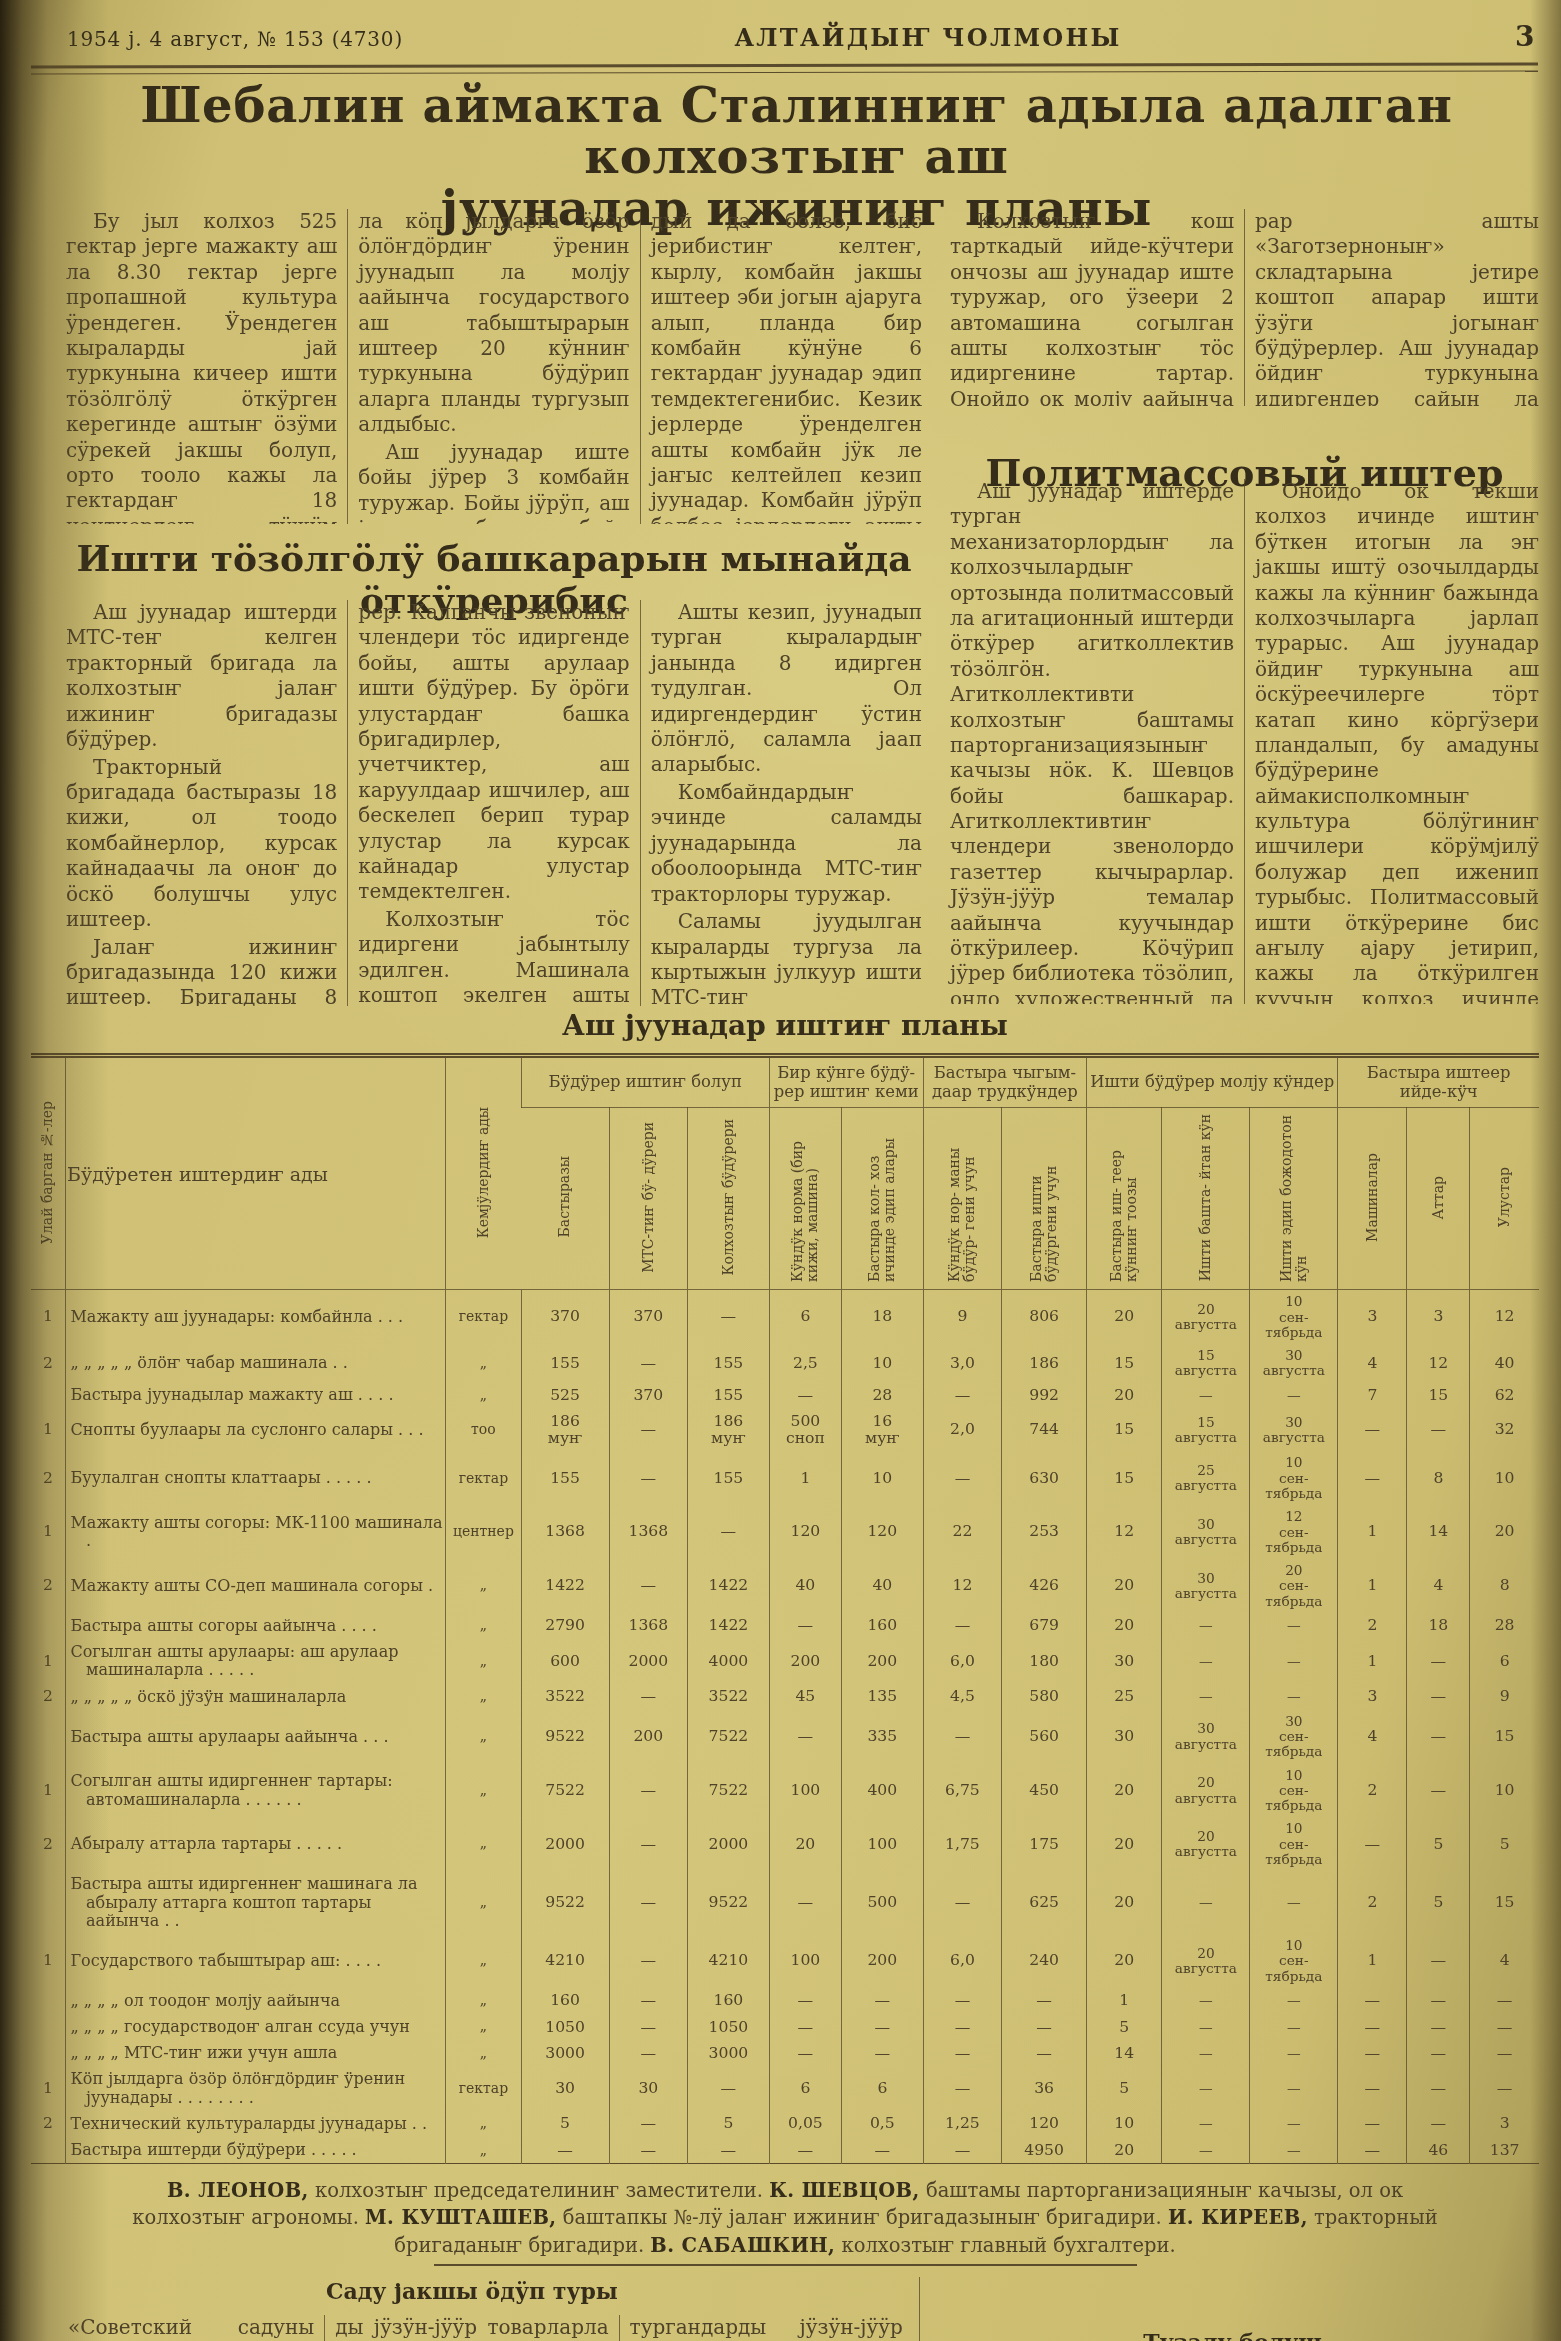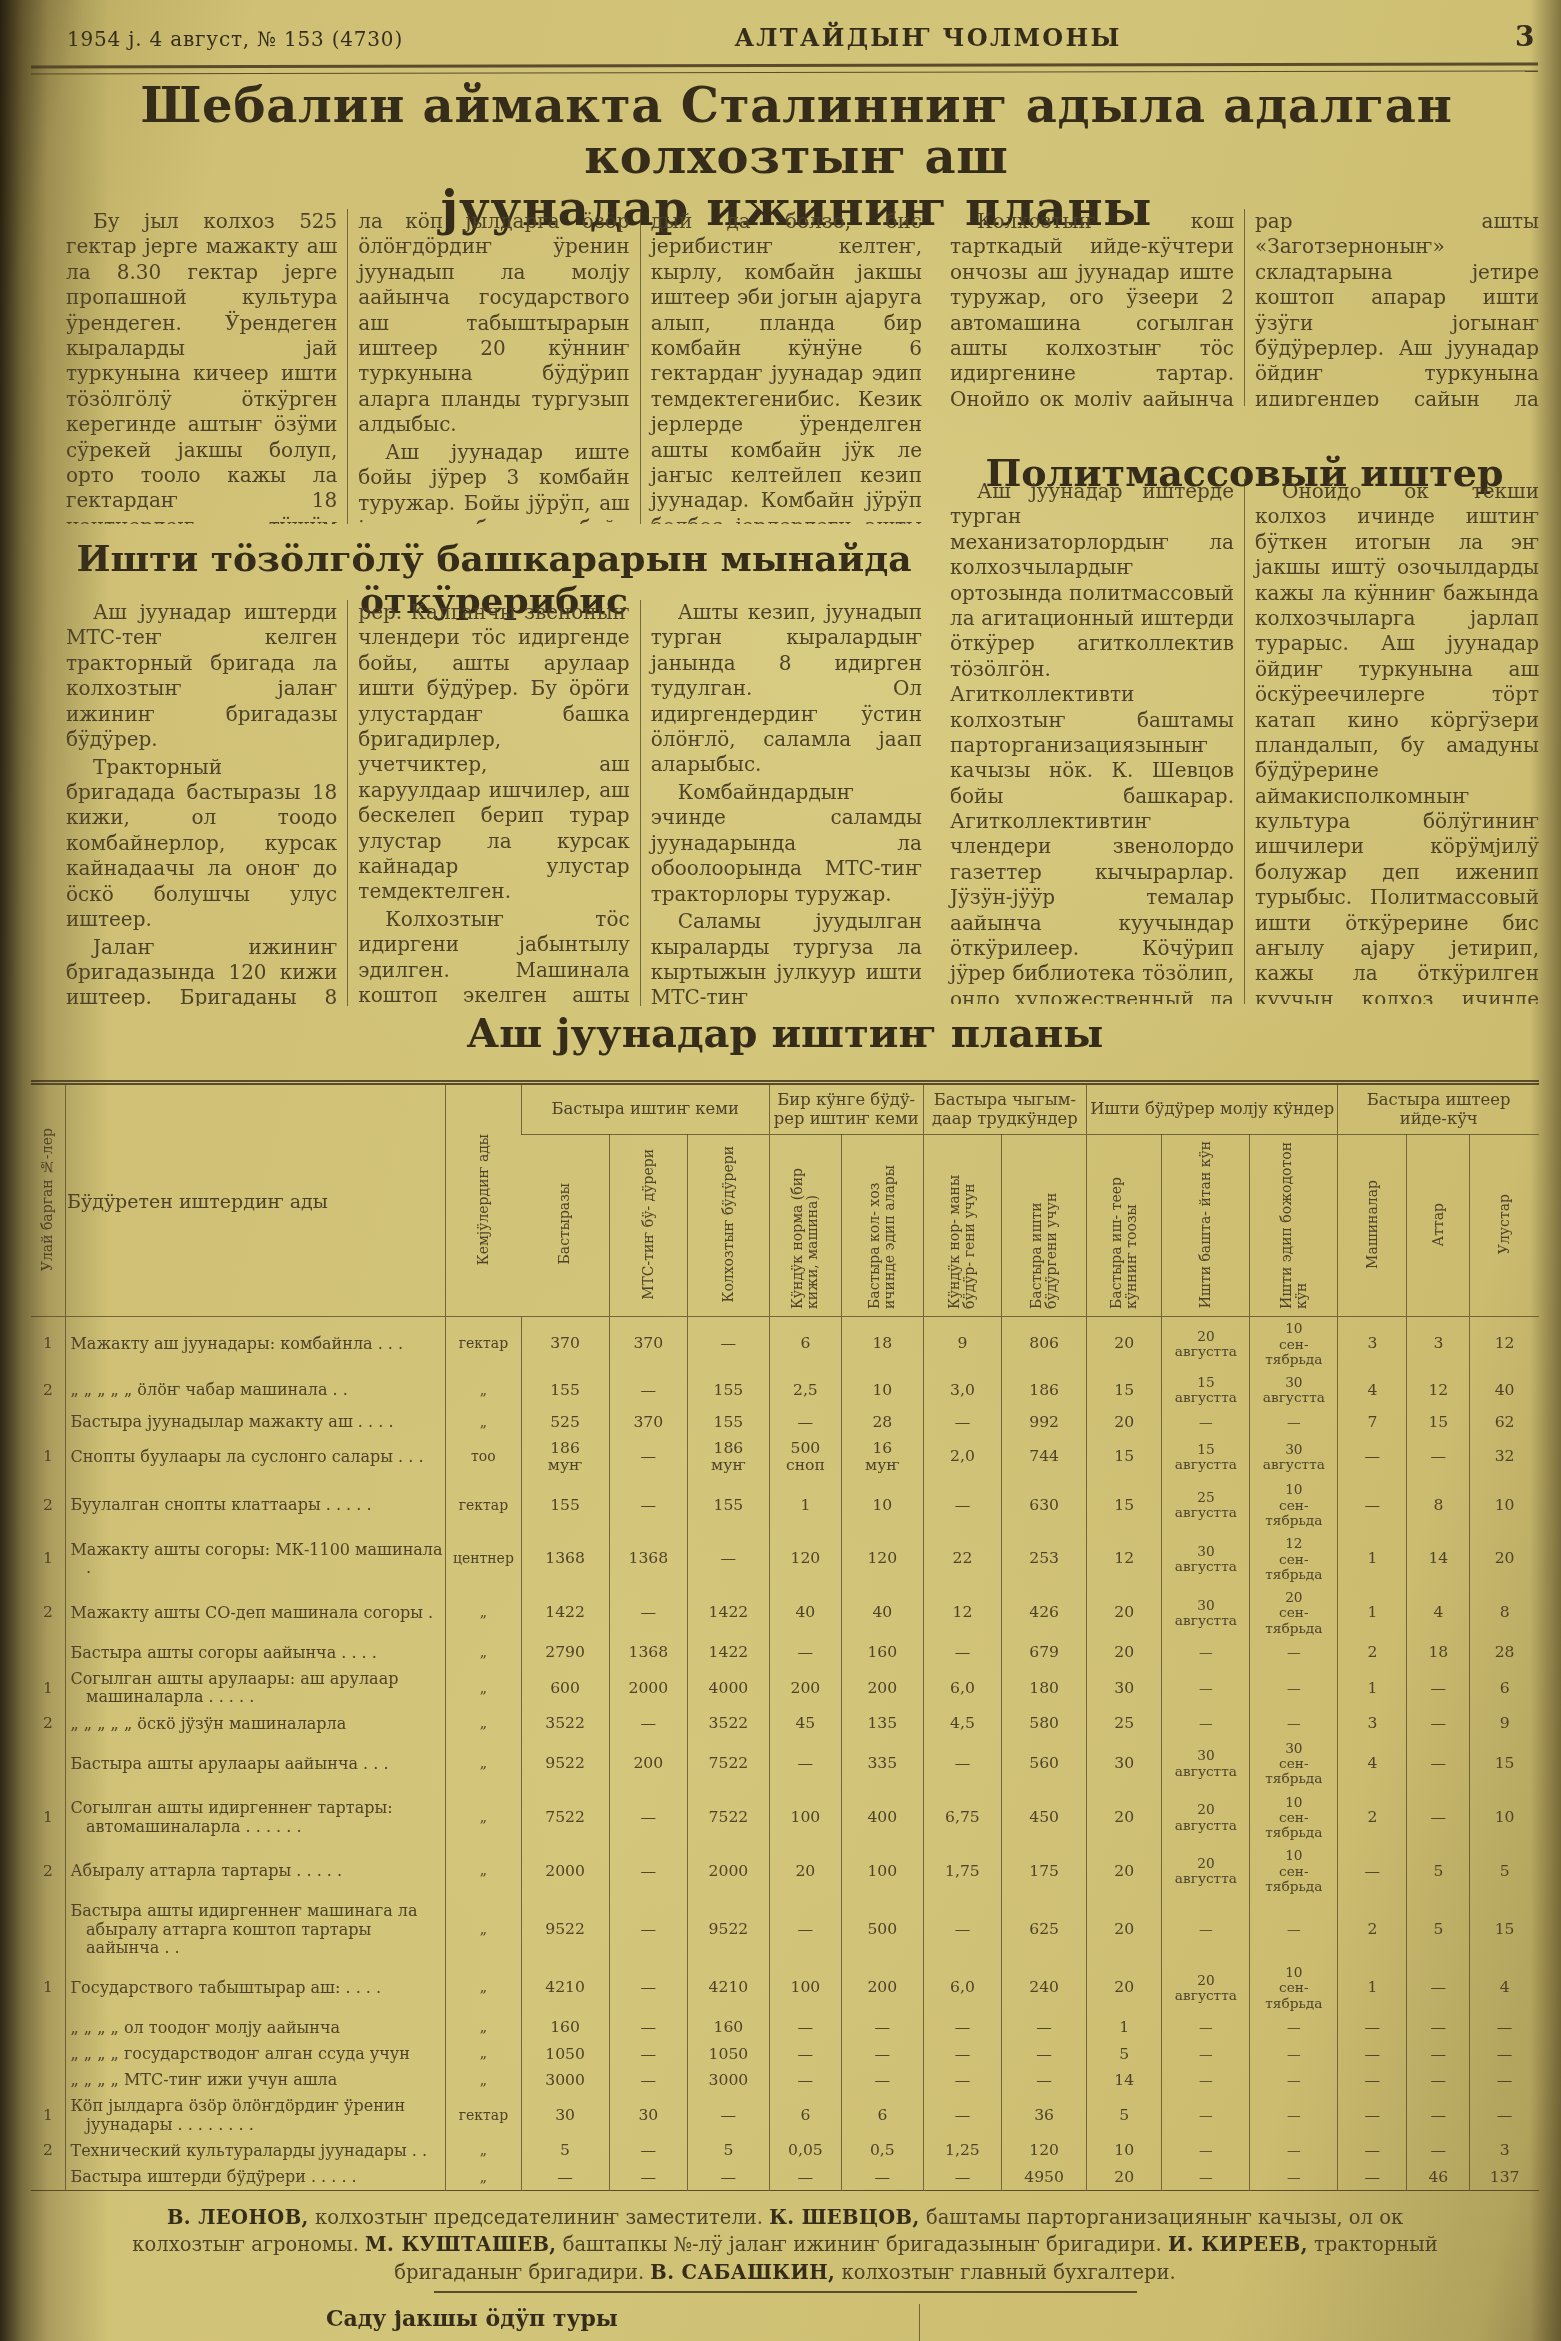--- a/index.html
+++ b/index.html
@@ -53,21 +53,21 @@
   .abs{position:absolute;}
   #top-left-cols{top:209px;left:56px;width:876px;height:315px;}
   #top-right-cols{top:209px;left:940px;width:609px;height:197px;}
   #polit-head{top:418px;left:940px;width:609px;text-align:center;font-size:38px;font-weight:bold;color:var(--ink-dark);margin-top:32px;}
   #polit-cols{top:479px;left:940px;width:609px;height:525px;}
   #org-head{top:537px;left:56px;width:876px;text-align:center;font-size:36px;font-weight:bold;color:var(--ink-dark);}
   #org-cols{top:600px;left:56px;width:876px;height:406px;}
 
   
   .bottom{position:absolute;top:1009px;left:31px;right:22px;}
-  .table-title{text-align:center;font-size:40px;font-weight:bold;color:var(--ink-dark);margin:0 0 24px 0;}
+  .table-title{text-align:center;font-size:28px;font-weight:bold;color:var(--ink-dark);margin:0 0 11px 0;}
   table#plan-table{width:100%;border-collapse:collapse;table-layout:fixed;
     border-top:5.5px double var(--rule);border-bottom:1.6px solid var(--rule);}
   #plan-table th,#plan-table td{border-left:1.2px solid var(--rule-soft);}
   #plan-table th:first-child,#plan-table td:first-child{border-left:none;}
   #plan-table thead th{border-bottom:1.4px solid var(--rule-soft);font-weight:normal;color:var(--ink);}
   th.group-h{font-size:16.4px;line-height:1.12;padding:6.2px 3.1px;text-align:center;}
   th.head-name{font-size:19px;text-align:left;}
   th.vert{height:175px;vertical-align:middle;text-align:center;padding:3.1px 0;}
   th.vert span{writing-mode:vertical-rl;transform:rotate(180deg);display:inline-block;
     max-height:169px;font-size:14px;line-height:1.08;text-align:left;white-space:normal;}
@@ -171,21 +171,21 @@
           <col style="width: 5.6%;">
           <col style="width: 4.4%;">
           <col style="width: 4%;">
           <col style="width: 4.4%;">
         </colgroup>
         <thead>
           <tr>
             <th class="vert" rowspan="2"><span>Улай барган №-лер</span></th>
             <th class="head-name" rowspan="2">Бӱдӱретен иштердиҥ ады</th>
             <th class="vert" rowspan="2"><span>Кемјӱлердиҥ ады</span></th>
-            <th class="group-h" colspan="3">Бастыра иштиҥ кеми</th>
+            <th class="group-h" colspan="3">Бӱдӱрер иштиҥ болуп</th>
             <th class="group-h" colspan="2">Бир кӱнге бӱдӱ- рер иштиҥ кеми</th>
             <th class="group-h" colspan="2">Бастыра чыгым- даар трудкӱндер</th>
             <th class="group-h" colspan="3">Ишти бӱдӱрер молју кӱндер</th>
             <th class="group-h" colspan="3">Бастыра иштеер ийде-кӱч</th>
           </tr>
           <tr>
             <th class="vert"><span>Бастыразы</span></th>
             <th class="vert"><span>МТС-тиҥ бӱ- дӱрери</span></th>
             <th class="vert"><span>Колхозтыҥ бӱдӱрери</span></th>
             <th class="vert"><span>Кӱндӱк норма (бир кижи, машина)</span></th>

